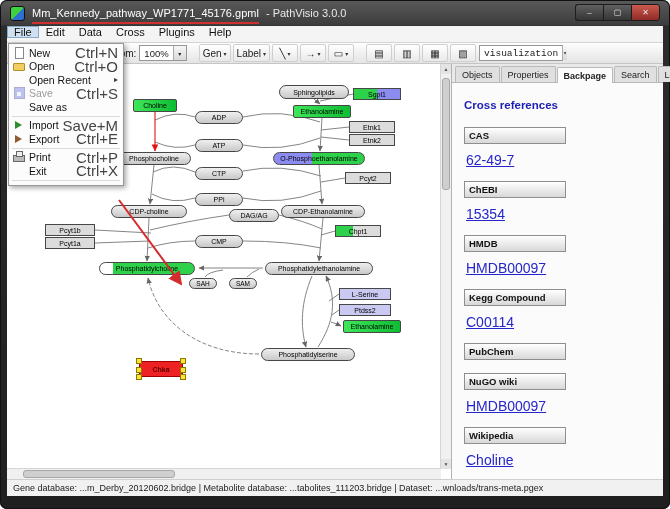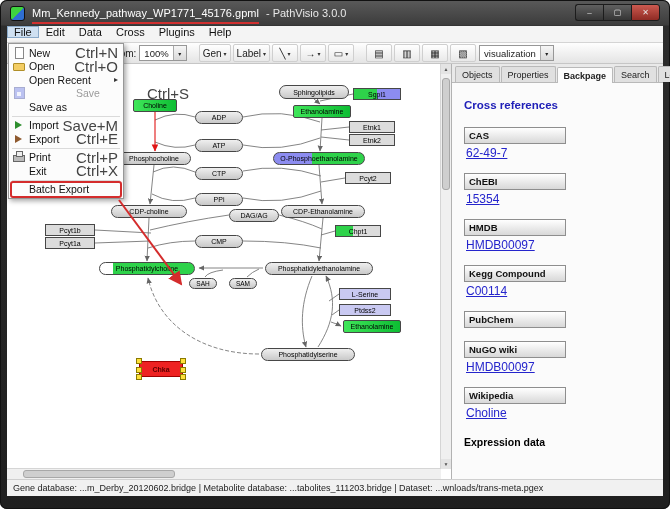--- a/index.html
+++ b/index.html
@@ -30,21 +30,21 @@
   .tb-group{display:flex;align-items:center;gap:2px;}
   .tb-sep{width:1px;height:14px;background:#c2c2c2;margin:0 3px;}
   .tb-btn{height:16px;min-width:18px;display:flex;align-items:center;justify-content:center;gap:2px;border:1px solid #cfcfcf;
     border-radius:2px;background:linear-gradient(#fff,#e9e9e9);padding:0 3px;}
   .tb-caret{font-size:6px;color:#333;}
   .tb-label{margin-left:2px;}
   .combo{height:14px;border:1px solid #979797;background:#fff;display:flex;align-items:center;padding:0 0 0 4px;font-size:9.5px;}
   .combo .caret{width:12px;height:14px;margin-left:4px;border-left:1px solid #aaa;display:flex;align-items:center;justify-content:center;
     font-size:6px;background:linear-gradient(#f6f6f6,#d9d9d9);}
   .zoom-combo{width:52px;justify-content:space-between;}
-  .vis-combo{margin-left:auto;margin-right:122px;width:78px;justify-content:space-between;}
+  .vis-combo{margin-left:auto;margin-right:122px;width:78px;justify-content:space-between;font-family:Liberation Mono, monospace;}
   
   .mi-icon,.tbicon{width:14px;height:12px;position:relative;display:inline-block;flex:0 0 14px;}
   .ic-new::before{content:"";position:absolute;left:3px;top:0;width:7px;height:10px;background:#fff;border:1px solid #888;}
   .ic-open::before{content:"";position:absolute;left:1px;top:3px;width:10px;height:6px;background:#f3cd64;border:1px solid #b08f28;border-radius:1px;}
   .ic-save::before{content:"";position:absolute;left:2px;top:0;width:9px;height:10px;background:#5b6ee1;border:1px solid #2c3a92;}
   .ic-save::after{content:"";position:absolute;left:5px;top:5px;width:4px;height:4px;background:#dfe5ff;}
   .ic-import::before{content:"";position:absolute;left:3px;top:2px;border:4px solid transparent;border-left:7px solid #2f8f2f;}
   .ic-export::before{content:"";position:absolute;left:3px;top:2px;border:4px solid transparent;border-left:7px solid #8f5a2f;}
   .ic-print::before{content:"";position:absolute;left:1px;top:4px;width:10px;height:5px;background:#bbb;border:1px solid #666;}
   .ic-print::after{content:"";position:absolute;left:4px;top:0;width:5px;height:4px;background:#eee;border:1px solid #666;}
@@ -78,34 +78,34 @@
   .hscroll .thumb{position:absolute;top:1px;bottom:1px;left:16px;width:150px;background:#cfcfcf;border:1px solid #a8a8a8;border-radius:3px;}
   
   .sidebar{flex:1;background:#f2f2f2;display:flex;flex-direction:column;min-width:0;}
   .tabs{height:16px;display:flex;padding:2px 0 0 3px;gap:1px;background:#e9e9e9;border-bottom:1px solid #b9b9b9;font-size:9px;color:#222;}
   .tab{padding:0 6px;border:1px solid #b9b9b9;border-bottom:none;background:#e0e0e0;display:flex;align-items:center;border-radius:2px 2px 0 0;}
   .tab.active{background:#fbfbfb;position:relative;top:1px;font-weight:bold;}
   .side-content{flex:1;background:#fbfbfb;padding:6px 0 0 12px;overflow:hidden;}
   .xref-title{color:#2020b8;font-weight:bold;font-size:11.5px;margin:10px 0 16px;}
   .xref-header{width:92px;height:13px;background:linear-gradient(#ffffff,#d8d8d8);border:1px solid #8e8e8e;
     font-size:9.5px;font-weight:bold;padding:1px 4px;display:flex;align-items:center;margin-top:13px;color:#111;}
-  .xref-value{font-size:12px;margin:2px 0 0 2px;color:#111;}
+  .xref-value{font-size:14px;margin:8px 0 0 2px;color:#111;}
   .xref-value.link{color:#2525cc;text-decoration:underline;}
   .expr{font-weight:bold;font-size:10.5px;margin-top:16px;color:#000;}
   
   .statusbar{height:16px;background:#f1f1f1;border-top:1px solid #cfcfcf;display:flex;align-items:center;
     font-size:9px;padding:0 6px;color:#222;white-space:nowrap;overflow:hidden;}
   
   .file-menu{position:absolute;left:8px;top:43px;width:114px;background:#fcfcfc;border:1px solid #979797;
     box-shadow:2px 2px 5px rgba(0,0,0,.35);z-index:40;padding:2px 0;font-size:10.5px;color:#111;}
   .menu-item{display:flex;align-items:center;height:13.5px;padding:0 5px 0 3px;position:relative;}
   .mi-label{margin-left:3px;}
   .mi-shortcut{margin-left:auto;color:#444;font-size:15px;}
   .mi-sub{font-size:8px;color:#333;margin-left:2px;}
-  .menu-item.disabled{color:#9b9b9b;gap:47px;}
+  .menu-item.disabled{color:#9b9b9b;}
   .menu-sep{height:1px;background:#dadada;margin:2px 3px;}
   .menu-item.highlighted::after{content:"";position:absolute;left:1px;right:1px;top:-2px;bottom:-2px;
     border:2px solid #d42c2c;border-radius:3px;pointer-events:none;}
   
   .anno{position:absolute;inset:0;z-index:50;pointer-events:none;}
   .callout{position:absolute;left:98px;top:287px;width:186px;z-index:45;background:#b25151;border:1px solid #7c3434;
     border-radius:4px;box-shadow:2px 3px 6px rgba(0,0,0,.4);color:#fff;font-weight:bold;font-size:10.5px;
     text-align:center;padding:7px 8px;line-height:1.35;}
   .callout .hl{color:#35e235;}
 </style>
@@ -444,25 +444,20 @@
         <span class="mi-icon ic-print"></span>
         <span class="mi-label">Print</span>
         <span class="mi-shortcut">Ctrl+P</span>
       </div>
       <div class="menu-item">
         <span class="mi-icon"></span>
         <span class="mi-label">Exit</span>
         <span class="mi-shortcut">Ctrl+X</span>
       </div>
       <div class="menu-sep"></div>
-      <div class="menu-item highlighted">
-        <span class="mi-icon"></span>
-        <span class="mi-label">Batch Export</span>
-        <span class="mi-shortcut"></span>
-      </div>
     </div>
 
 
   <svg class="anno" width="670" height="509" viewBox="0 0 670 509">
     <defs>
       <marker id="ma" markerWidth="8" markerHeight="8" refX="6" refY="3.5" orient="auto">
           <path d="M0,0L7,3.5L0,7Z" fill="#d42c2c"></path>
         </marker>
     </defs>
     <line x1="119" y1="200" x2="181" y2="284" stroke="#d42c2c" stroke-width="2" marker-end="url(#ma)"></line>

